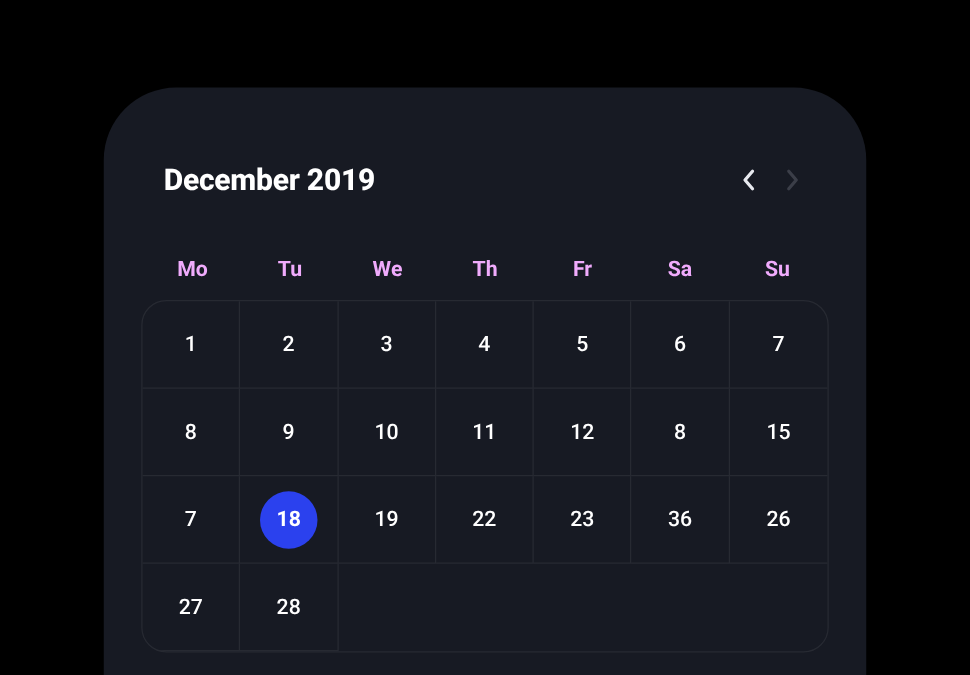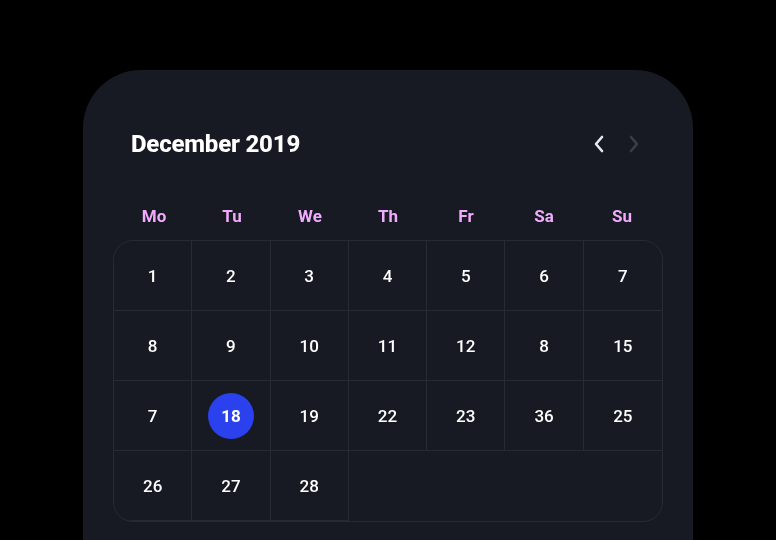--- a/index.html
+++ b/index.html
@@ -164,23 +164,20 @@
       <div class="cell">
         <span class="num">22</span>
       </div>
       <div class="cell">
         <span class="num">23</span>
       </div>
       <div class="cell">
         <span class="num">36</span>
       </div>
       <div class="cell">
-        <span class="num">25</span>
-      </div>
-      <div class="cell">
         <span class="num">26</span>
       </div>
       <div class="cell">
         <span class="num">27</span>
       </div>
       <div class="cell">
         <span class="num">28</span>
       </div>
     </div>
 </div>

